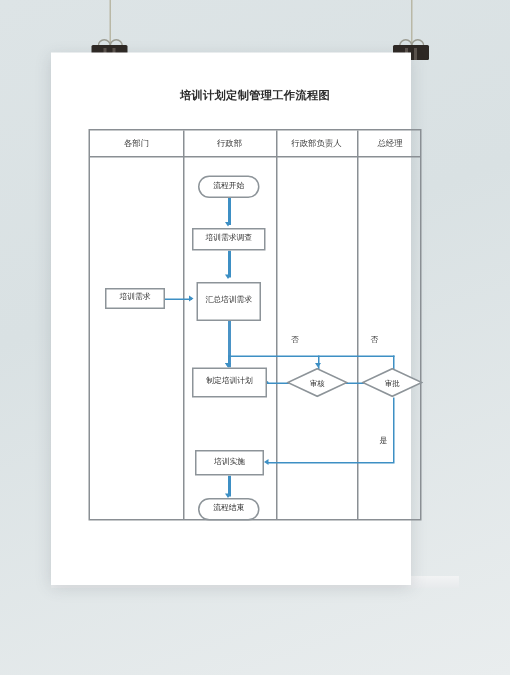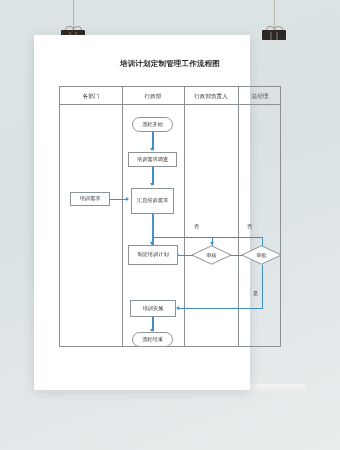--- a/index.html
+++ b/index.html
@@ -14,21 +14,21 @@
   .clip{position:absolute;width:24px;height:14px;}
   .clip .body{position:absolute;left:0;top:4px;width:24px;height:10px;
     background:#2e2824;border-radius:1px;}
   .clip .lever-l,.clip .lever-r{position:absolute;top:0;width:7px;height:9px;
     border:1.2px solid #9c9c92;border-bottom:none;background:transparent;}
   .clip .lever-l{left:4px;border-top-left-radius:6px;border-top-right-radius:6px;}
   .clip .lever-r{left:12px;border-top-left-radius:6px;border-top-right-radius:6px;}
   .clip .slot{position:absolute;top:6px;width:1.6px;height:8px;background:#5b534d;}
 
   
-  .paper{position:absolute;left:34px;top:35px;width:216px;height:355px;
+  .paper{position:absolute;left:34px;top:35px;width:240px;height:355px;
     background:#fff;box-shadow:0 2px 10px rgba(70,80,90,.18);}
   .paper-shadow{position:absolute;left:34px;top:384px;width:272px;height:8px;
     background:linear-gradient(180deg,#f2f3f4,#e7eaec);}
 
   
   .title{position:absolute;left:0;top:24px;width:272px;text-align:center;
     font-size:7.5px;color:#2b2b2b;letter-spacing:.2px;font-weight:bold;}
 
   
   .table{position:absolute;left:25px;top:51px;width:222px;height:261px;

